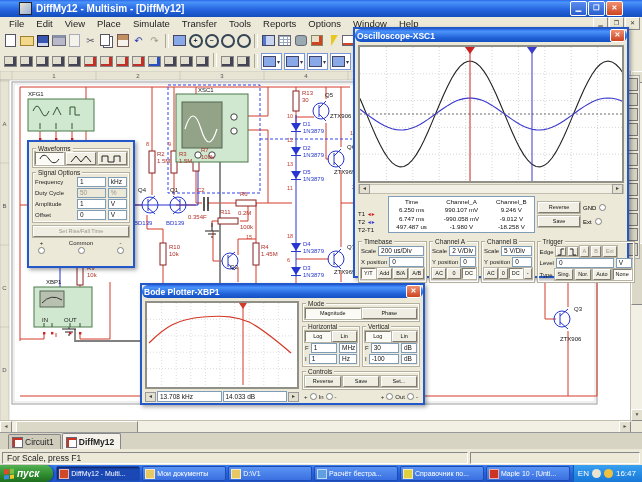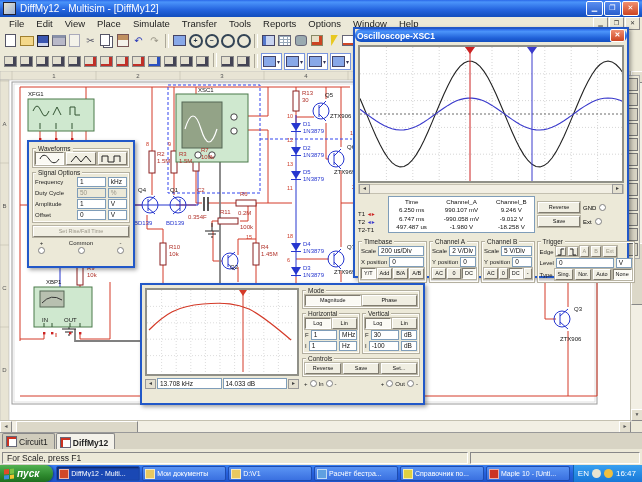--- a/index.html
+++ b/index.html
@@ -1,21 +1,21 @@
 <!DOCTYPE html>
 <html><head>
 <meta charset="utf-8">
 <style>
   html,body{margin:0;padding:0;background:#555;}
   .screen{position:relative;width:642px;height:482px;overflow:hidden;background:#ece9d8;
     font-family:"Liberation Sans",sans-serif;-webkit-font-smoothing:none;}
   .bar{position:absolute;left:0;right:0;}
   
   .titlebar{top:0;height:17px;background:linear-gradient(180deg,#2a68e8 0%,#4b94fa 12%,#2666e0 55%,#1450c0 95%);
-    display:flex;align-items:center;padding:0 3px;color:#fff;font-size:10px;font-weight:normal;}
+    display:flex;align-items:center;padding:0 19px;color:#fff;font-size:10px;font-weight:bold;}
   .app-ico{width:11px;height:11px;background:linear-gradient(135deg,#e8e4d0,#98b0d8);border:1px solid #223;margin-right:4px;}
   .cap-btns{margin-left:auto;display:flex;gap:1px;}
   .cap-btn{width:15px;height:13px;background:linear-gradient(#5a8ef0,#2a5ecc);border:1px solid #fff;
     border-radius:2px;color:#fff;font-size:7px;line-height:12px;text-align:center;}
   .cap-btn.close{background:linear-gradient(#f09070,#cc4422);}
   
   .menubar{top:17px;height:13px;background:#ece9d8;border-bottom:1px solid #fff;display:flex;align-items:center;
     font-size:9.5px;color:#222;padding-left:3px;}
   .menu-item{padding:0 6px;}
   .mdi-btns{margin-left:auto;display:flex;gap:1px;padding-right:2px;}
@@ -118,21 +118,21 @@
   .bode-bar{display:flex;align-items:center;margin-top:2px;gap:1px;}
   .bode-bar .tbox{flex:1;height:11px;line-height:9px;}
   .bode-right{flex:1;display:flex;flex-direction:column;}
   .hv-row{display:flex;gap:2px;}
   .hv-row .grp{flex:1;}
   .io-row{display:flex;align-items:center;gap:2px;font-size:6px;margin-top:3px;padding:0 2px;color:#222;}
   .io-row .sp{flex:1;}
   .ctl-btns{display:flex;gap:2px;margin-top:1px;}
   .ctl-btns .sbtn{flex:1;}
   
-  .tabsbar{top:432px;height:17px;background:#d8d4c4;border-top:1px solid #999;display:flex;align-items:flex-start;padding-left:2px;gap:1px;}
+  .tabsbar{top:432px;height:17px;background:#d8d4c4;border-top:1px solid #999;display:flex;align-items:center;padding-left:8px;gap:1px;}
   .sheet-tab{display:flex;align-items:center;gap:2px;font-size:8.5px;color:#222;background:#d0ccbc;border:1px solid #888;
     border-bottom:none;padding:1px 6px 1px 3px;border-radius:2px 2px 0 0;height:13px;}
   .sheet-tab.active{background:#f4f2ea;height:15px;font-weight:bold;}
   .tab-icon{width:9px;height:9px;background:#fff;border:1px solid #667;box-shadow:inset 2px 2px 0 #cc3322;}
   
   .statusbar{top:449px;height:16px;background:#ece9d8;display:flex;align-items:center;gap:2px;padding:1px 2px;font-size:8.5px;color:#222;}
   .spanel{border:1px solid;border-color:#888 #fff #fff #888;height:12px;line-height:11px;padding:0 4px;box-sizing:border-box;overflow:hidden;white-space:nowrap;}
   .spanel.help{flex:1;}
   .spanel.tran{width:120px;}
   .spanel.spare{width:170px;}
@@ -749,20 +749,24 @@
           <span class="sbtn">Sing.</span>
           <span class="sbtn">Nor.</span>
           <span class="sbtn">Auto</span>
           <span class="sbtn on">None</span>
         </div>
       </div>
     </div>
   </div>
 
   <div class="win bode-win">
+    <div class="win-title">
+      <span>Bode Plotter-XBP1</span>
+      <span class="win-x">✕</span>
+    </div>
     <div class="bode-body">
       <div class="bode-left">
         <div class="bode-display">
           <svg id="bode-plot" width="146" height="82">
               <line x1="14.6" y1="0" x2="14.6" y2="82" stroke="#c4c4c4" stroke-width="0.6" stroke-dasharray="1,2"></line>
               <line x1="29.2" y1="0" x2="29.2" y2="82" stroke="#c4c4c4" stroke-width="0.6" stroke-dasharray="1,2"></line>
               <line x1="43.8" y1="0" x2="43.8" y2="82" stroke="#c4c4c4" stroke-width="0.6" stroke-dasharray="1,2"></line>
               <line x1="58.4" y1="0" x2="58.4" y2="82" stroke="#c4c4c4" stroke-width="0.6" stroke-dasharray="1,2"></line>
               <line x1="73" y1="0" x2="73" y2="82" stroke="#c4c4c4" stroke-width="0.6" stroke-dasharray="1,2"></line>
               <line x1="87.6" y1="0" x2="87.6" y2="82" stroke="#c4c4c4" stroke-width="0.6" stroke-dasharray="1,2"></line>

